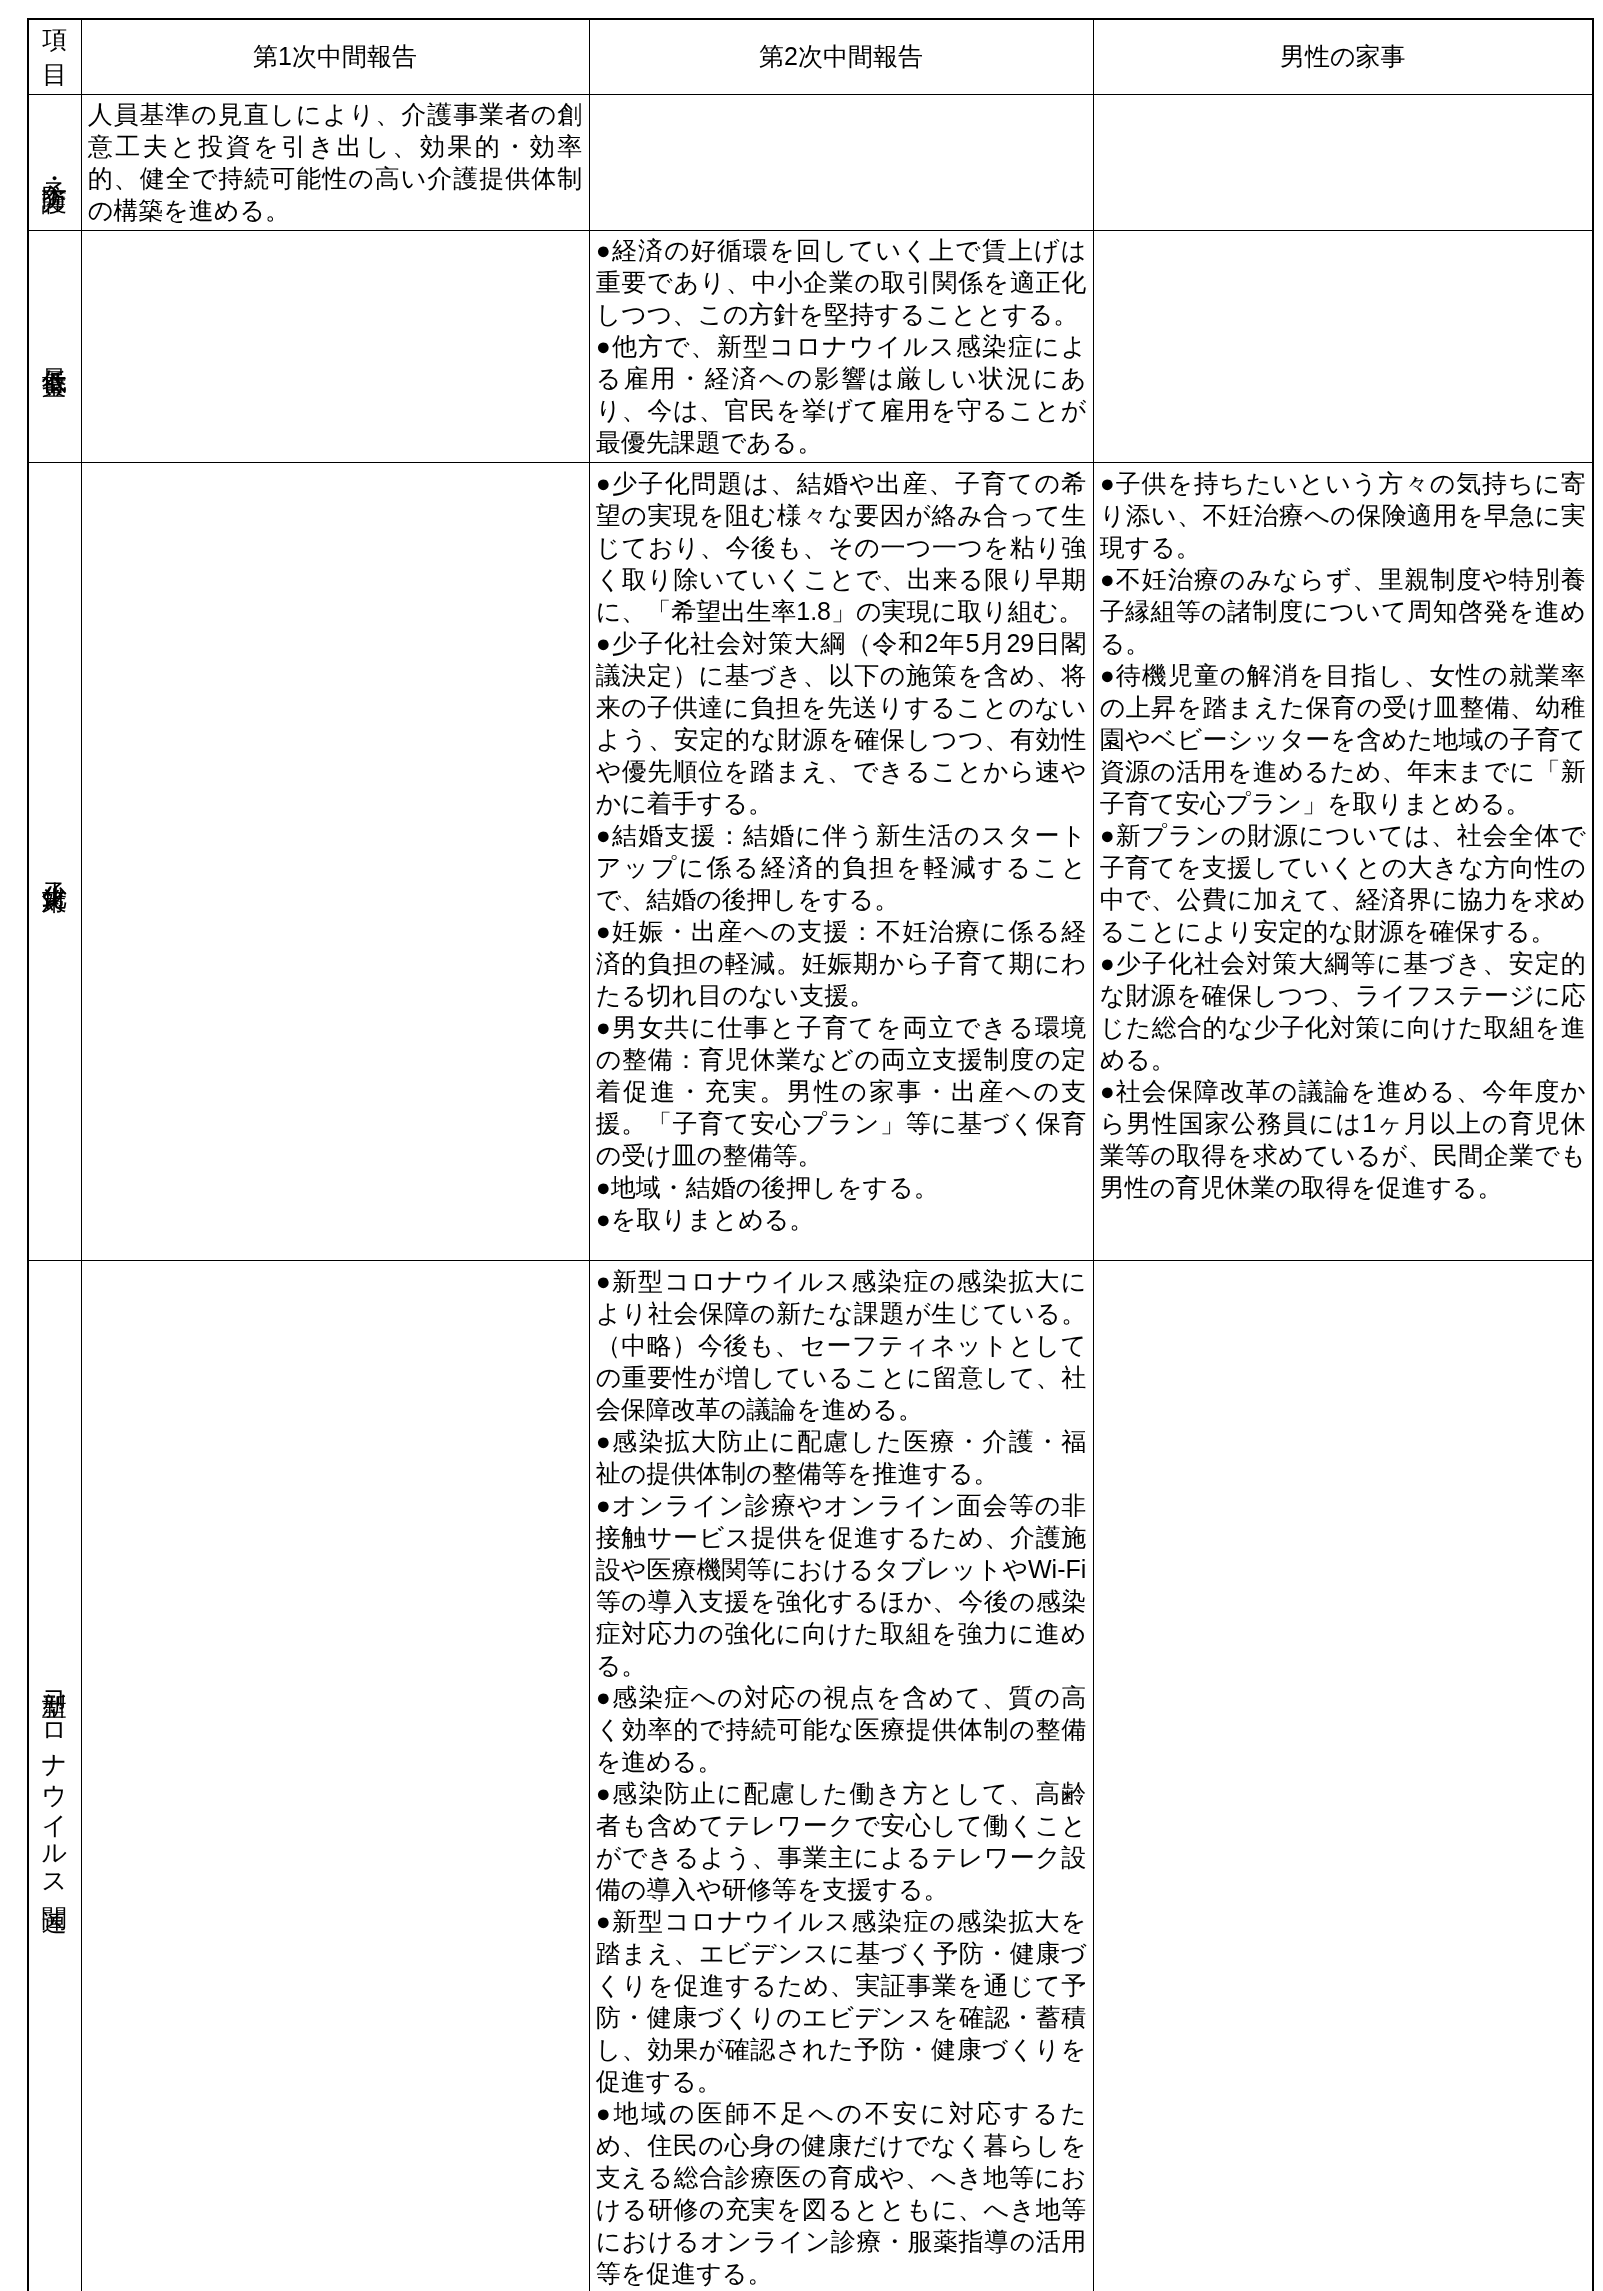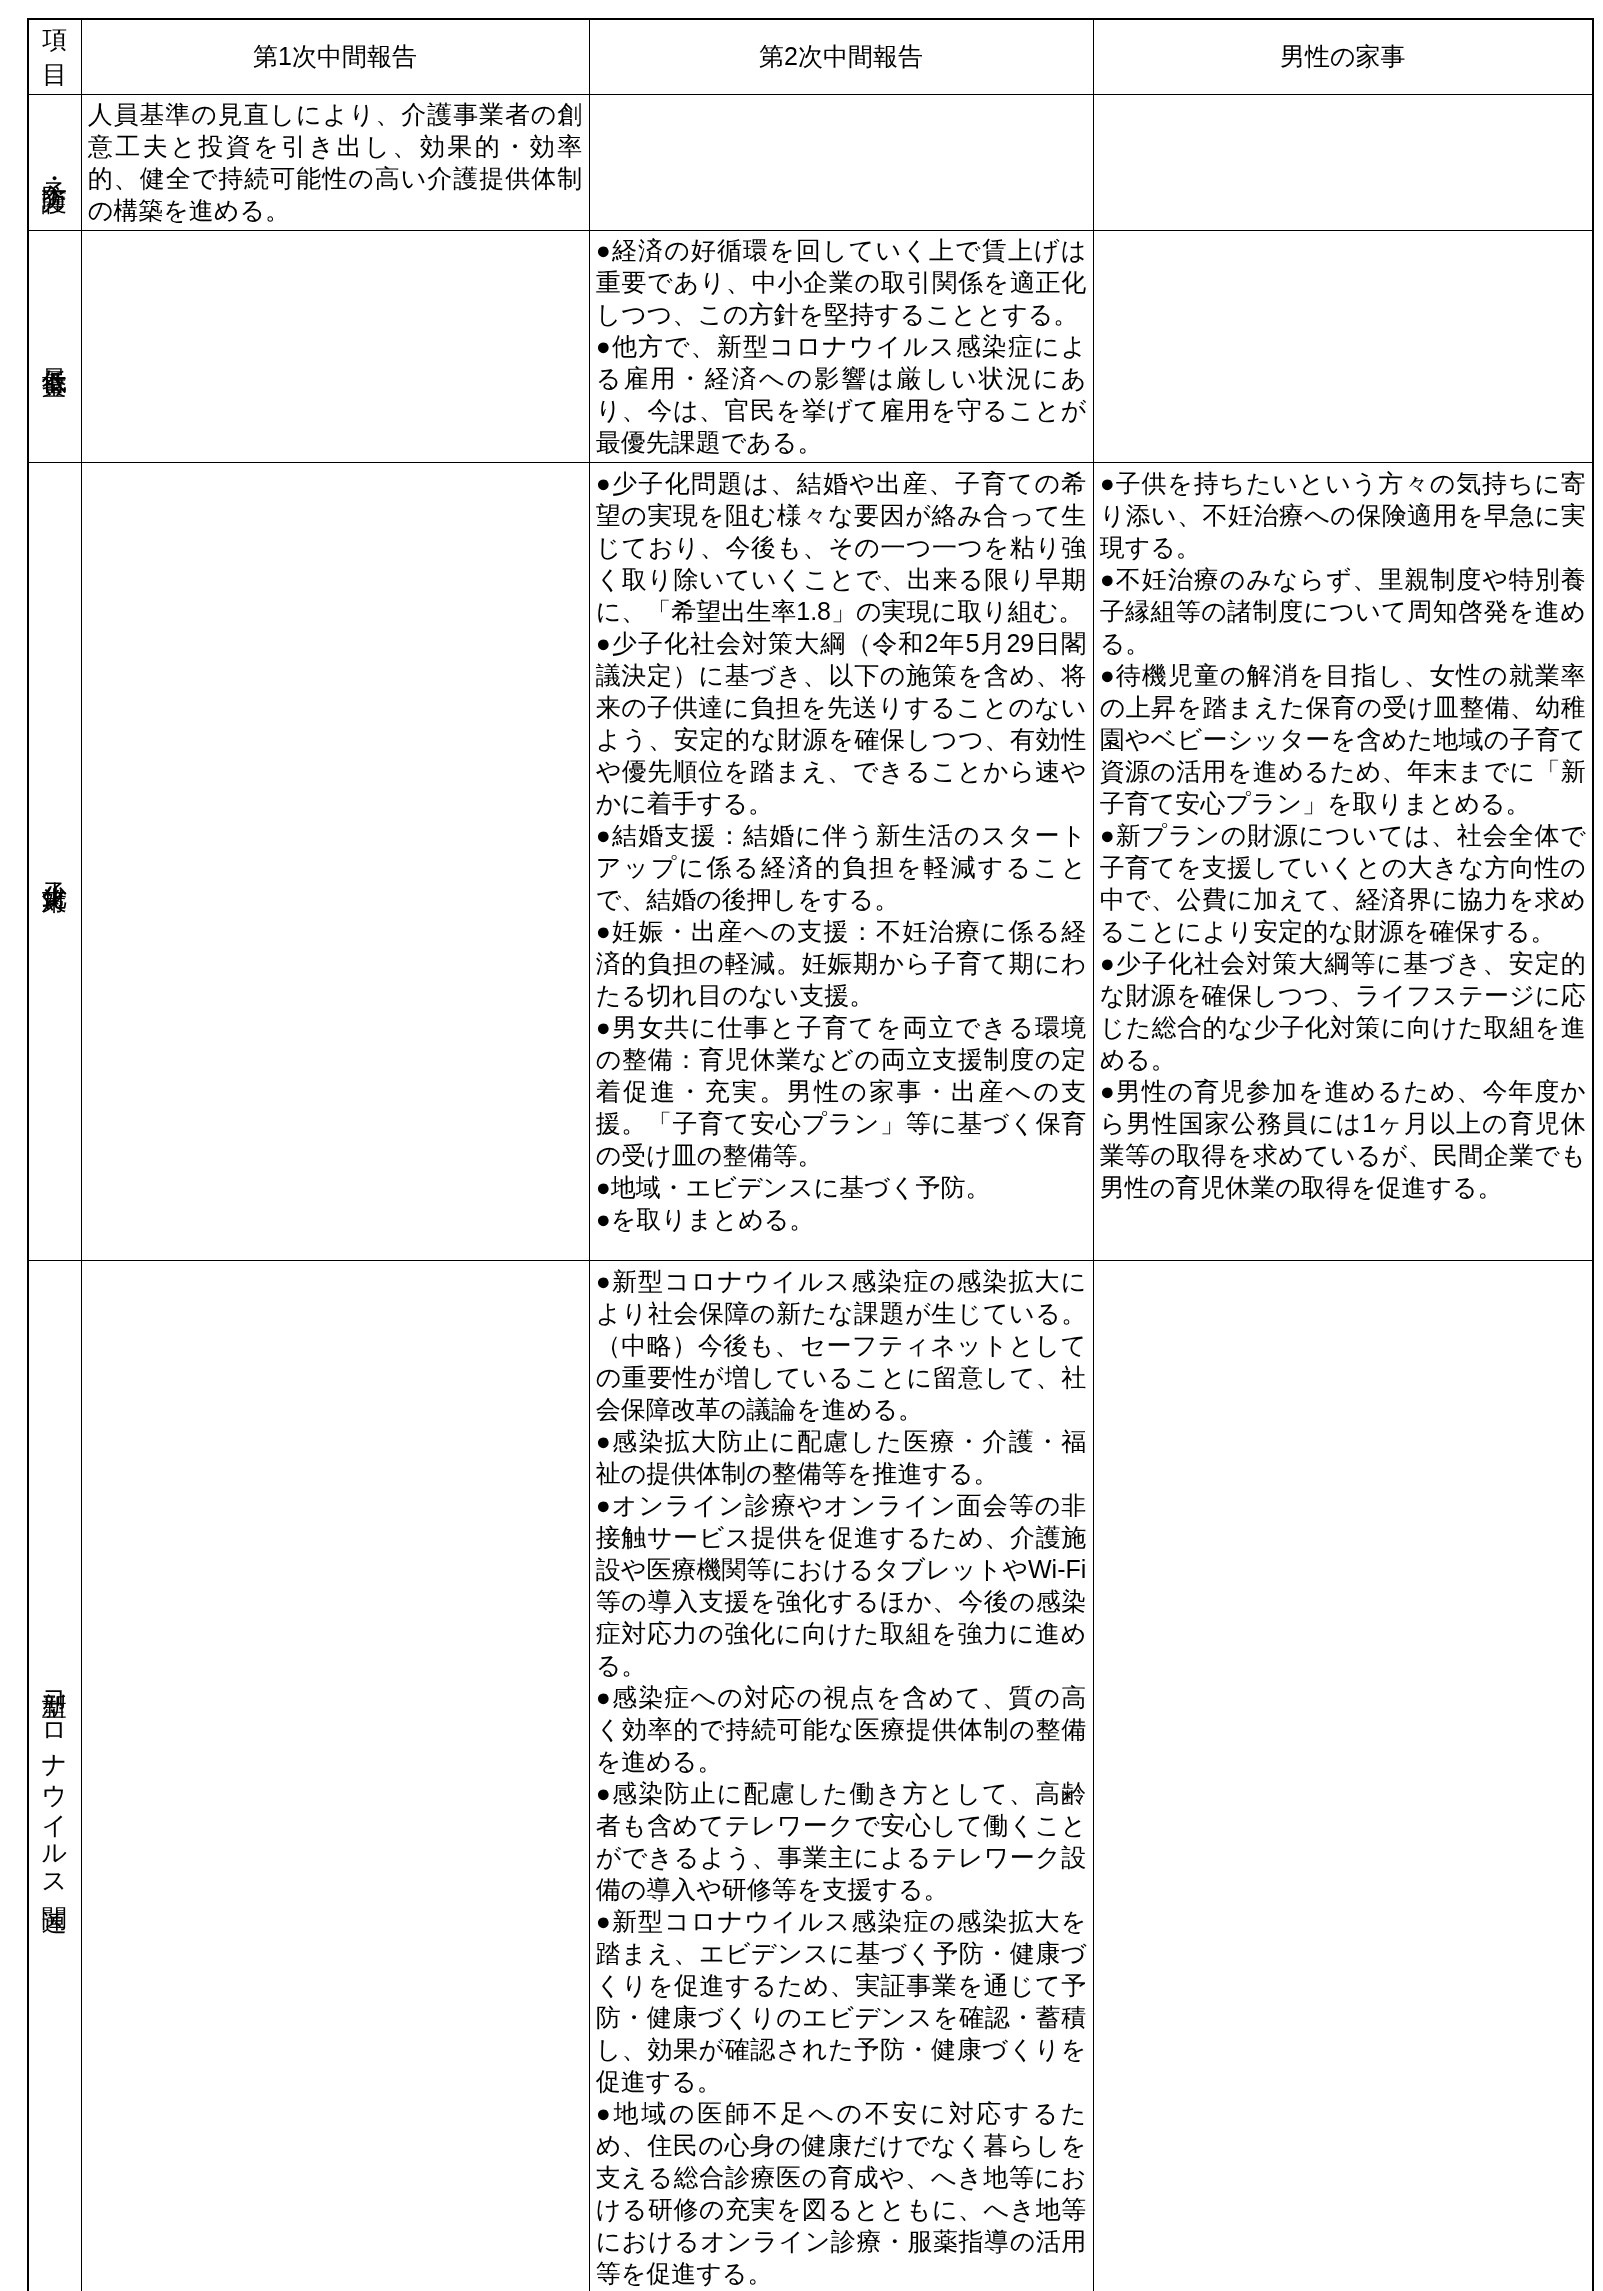--- a/index.html
+++ b/index.html
@@ -88,30 +88,30 @@
         </tr>
         <tr>
           <th class="rlabel"><span class="vtext">少子化対策</span></th>
           <td></td>
           <td>
             <p>●少子化問題は、結婚や出産、子育ての希望の実現を阻む様々な要因が絡み合って生じており、今後も、その一つ一つを粘り強く取り除いていくことで、出来る限り早期に、「希望出生率1.8」の実現に取り組む。</p>
             <p>●少子化社会対策大綱（令和2年5月29日閣議決定）に基づき、以下の施策を含め、将来の子供達に負担を先送りすることのないよう、安定的な財源を確保しつつ、有効性や優先順位を踏まえ、できることから速やかに着手する。</p>
             <p>●結婚支援：結婚に伴う新生活のスタートアップに係る経済的負担を軽減することで、結婚の後押しをする。</p>
             <p>●妊娠・出産への支援：不妊治療に係る経済的負担の軽減。妊娠期から子育て期にわたる切れ目のない支援。</p>
             <p>●男女共に仕事と子育てを両立できる環境の整備：育児休業などの両立支援制度の定着促進・充実。男性の家事・出産への支援。「子育て安心プラン」等に基づく保育の受け皿の整備等。</p>
-            <p>●地域・エビデンスに基づく予防。</p>
+            <p>●地域・結婚の後押しをする。</p>
             <p>●を取りまとめる。</p>
           </td>
           <td>
             <p>●子供を持ちたいという方々の気持ちに寄り添い、不妊治療への保険適用を早急に実現する。</p>
             <p>●不妊治療のみならず、里親制度や特別養子縁組等の諸制度について周知啓発を進める。</p>
             <p>●待機児童の解消を目指し、女性の就業率の上昇を踏まえた保育の受け皿整備、幼稚園やベビーシッターを含めた地域の子育て資源の活用を進めるため、年末までに「新子育て安心プラン」を取りまとめる。</p>
             <p>●新プランの財源については、社会全体で子育てを支援していくとの大きな方向性の中で、公費に加えて、経済界に協力を求めることにより安定的な財源を確保する。</p>
             <p>●少子化社会対策大綱等に基づき、安定的な財源を確保しつつ、ライフステージに応じた総合的な少子化対策に向けた取組を進める。</p>
-            <p>●男性の育児参加を進めるため、今年度から男性国家公務員には1ヶ月以上の育児休業等の取得を求めているが、民間企業でも男性の育児休業の取得を促進する。</p>
+            <p>●社会保障改革の議論を進める、今年度から男性国家公務員には1ヶ月以上の育児休業等の取得を求めているが、民間企業でも男性の育児休業の取得を促進する。</p>
           </td>
         </tr>
         <tr>
           <th class="rlabel"><span class="vtext">新型コロナウイルス関連</span></th>
           <td></td>
           <td>
             <p>●新型コロナウイルス感染症の感染拡大により社会保障の新たな課題が生じている。（中略）今後も、セーフティネットとしての重要性が増していることに留意して、社会保障改革の議論を進める。</p>
             <p>●感染拡大防止に配慮した医療・介護・福祉の提供体制の整備等を推進する。</p>
             <p>●オンライン診療やオンライン面会等の非接触サービス提供を促進するため、介護施設や医療機関等におけるタブレットやWi-Fi等の導入支援を強化するほか、今後の感染症対応力の強化に向けた取組を強力に進める。</p>
             <p>●感染症への対応の視点を含めて、質の高く効率的で持続可能な医療提供体制の整備を進める。</p>

